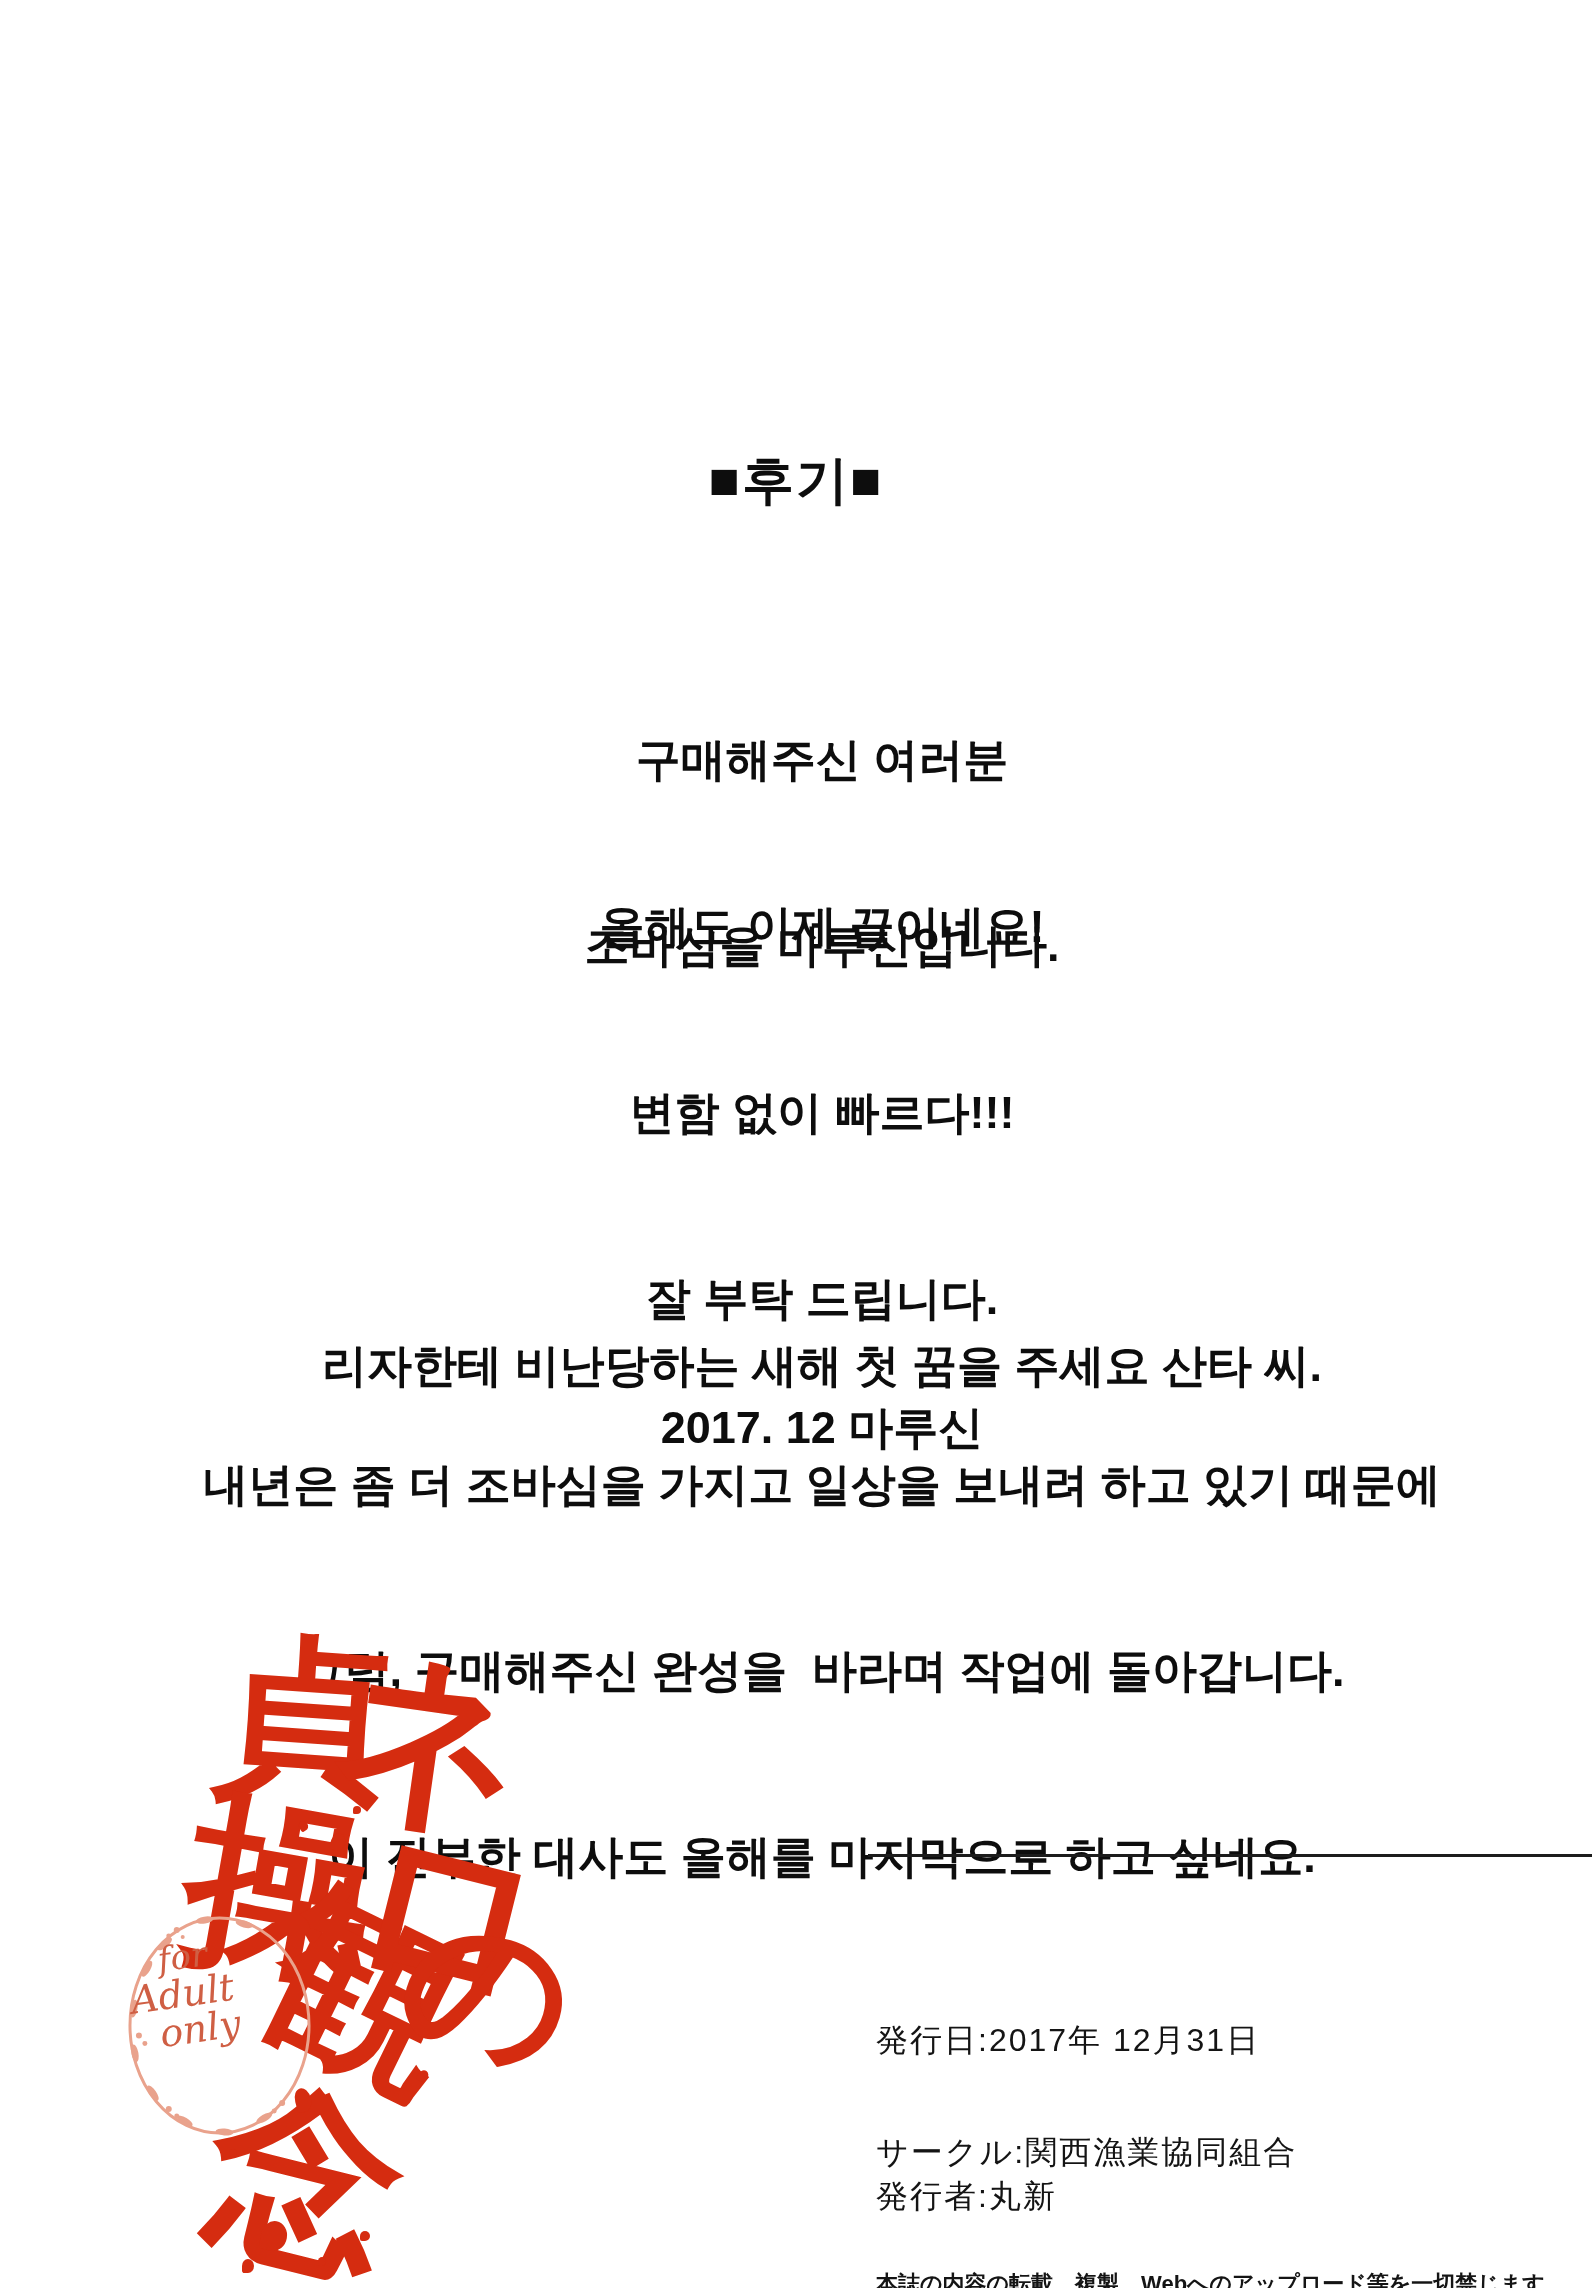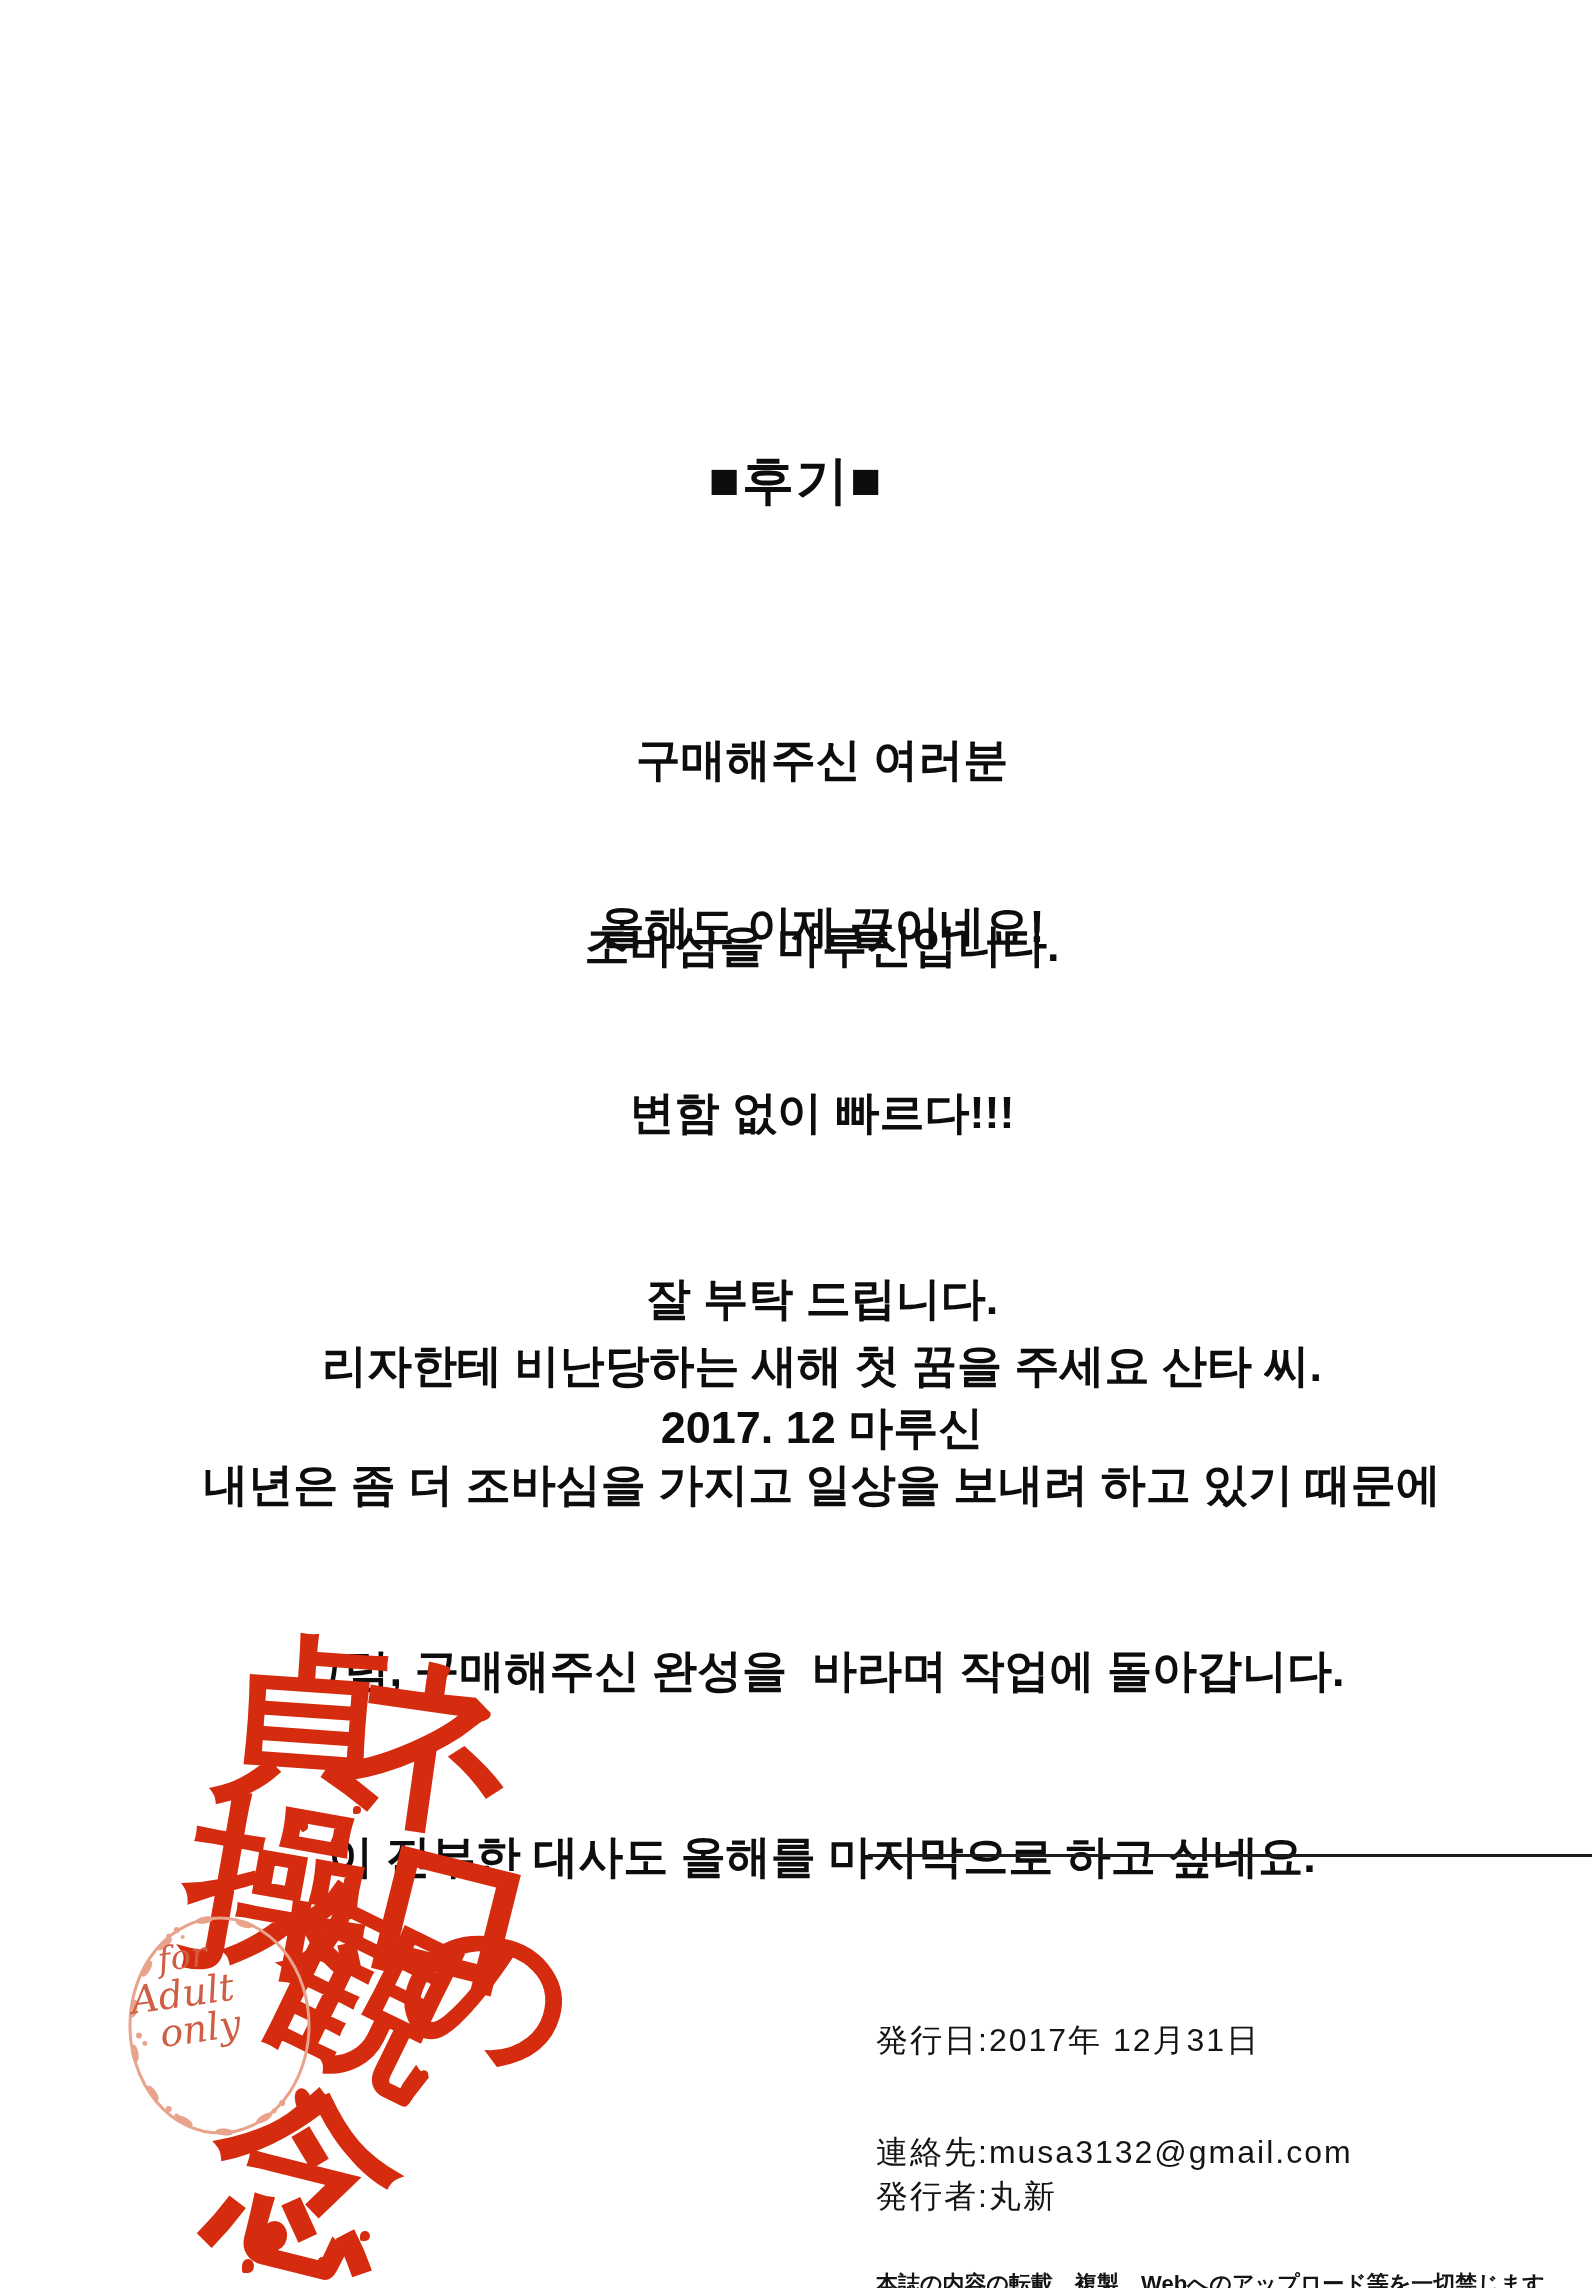--- a/index.html
+++ b/index.html
@@ -196,20 +196,21 @@
   </div>
 
   <div class="rule"></div>
 
   <div class="colophon co-pub">
     <div>発行日:2017年 12月31日</div>
     <div>発行者:丸新</div>
   </div>
 
   <div class="colophon co-circle">
+    <div>サークル:関西漁業協同組合</div>
     <div>連絡先:musa3132@gmail.com</div>
     
   </div>
 
   <div class="colophon co-disc">
     <div class="jp">本誌の内容の転載、複製、Webへのアップロード等を一切禁じます。</div>
     
   </div>
 
 </div>

